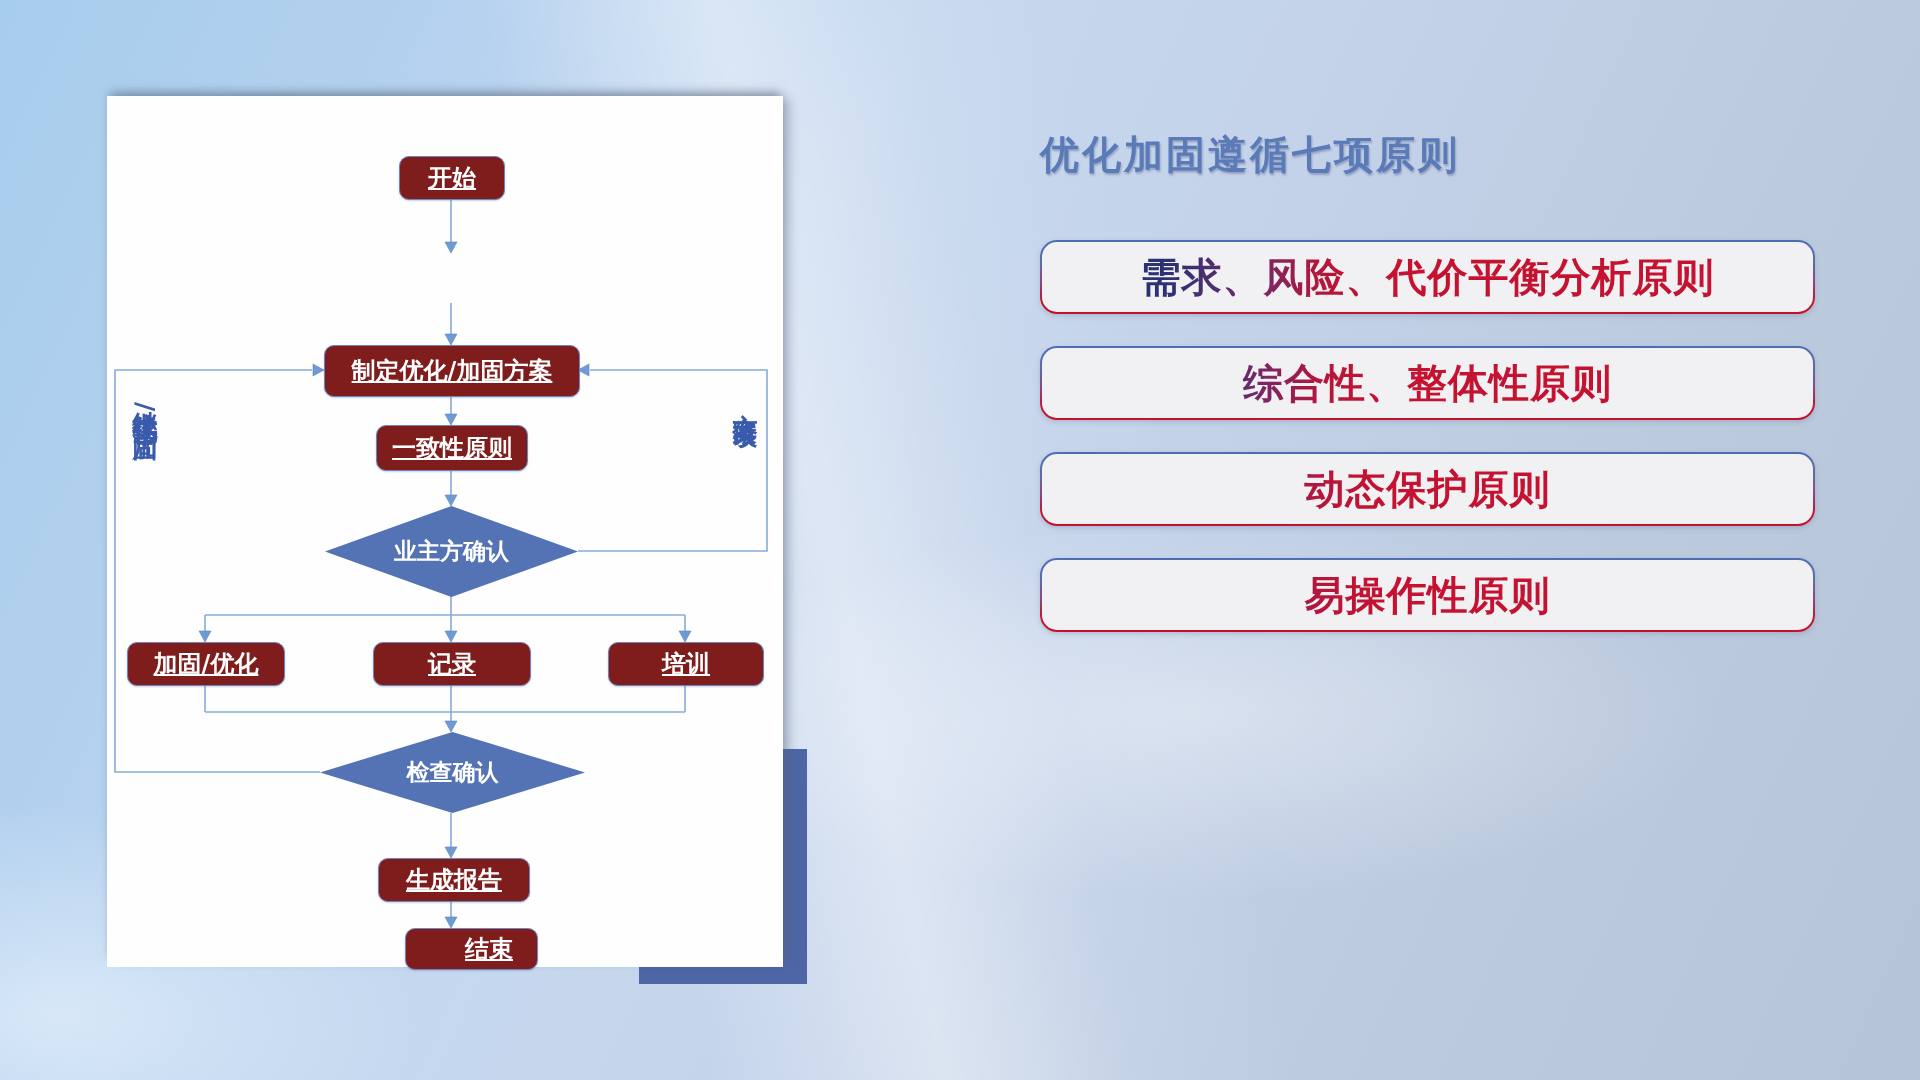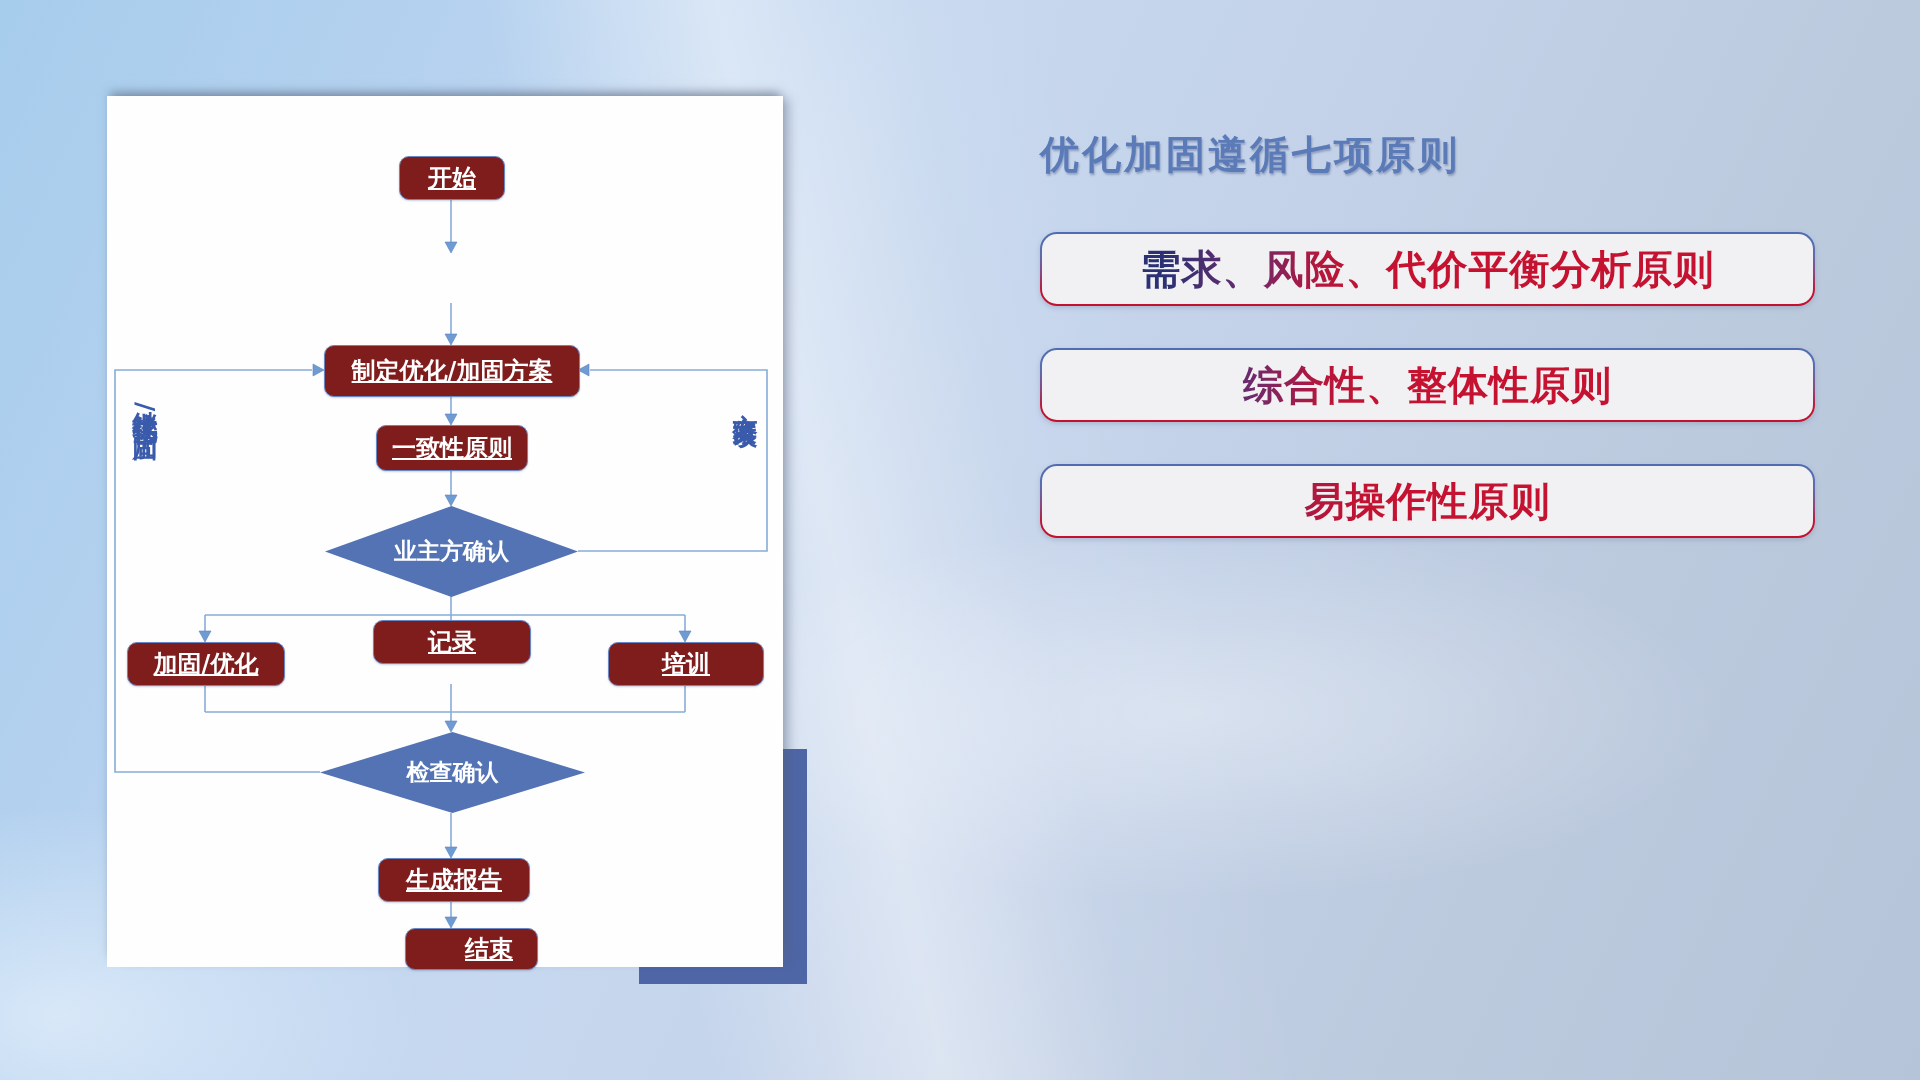--- a/index.html
+++ b/index.html
@@ -46,22 +46,22 @@
   .fc-svg{position:absolute;left:0;top:0;}
   
   .title{
     position:absolute;left:1040px;top:112px;width:775px;height:60px;
     font-size:39px;font-weight:bold;letter-spacing:3px;
     color:#5a7ab8;text-shadow:1px 2px 2px rgba(70,85,130,.38);
     white-space:nowrap;
     margin-top:16px;
   }
   .principles{
-    position:absolute;left:1040px;top:232px;width:775px;
-    display:flex;flex-direction:column;gap:42px;
+    position:absolute;left:1040px;top:240px;width:775px;
+    display:flex;flex-direction:column;gap:32px;
   }
   .p-box{
     height:74px;border-radius:17px;padding:2px;box-sizing:border-box;
     background:linear-gradient(180deg,#4f6cb2 0%,#5c6db0 30%,#8d4579 58%,#c5112e 82%,#c5112e 100%);
     box-shadow:0 2px 5px rgba(115,128,160,.35);
   }
   .p-inner{
     width:100%;height:100%;border-radius:15px;background:#f1f1f4;position:relative;
   }
   .p-label{
@@ -130,21 +130,21 @@
     </div>
 
     <div class="fc-diamond" style="left:218px;top:410px;width:253px;height:91px;">
       <span>业主方确认</span>
     </div>
 
     <div class="fc-node" style="left:20px;top:546px;width:156px;height:42px;">
       <span>加固/优化</span>
     </div>
 
-    <div class="fc-node" style="left:266px;top:524px;width:156px;height:42px;">
+    <div class="fc-node" style="left:266px;top:546px;width:156px;height:42px;">
       <span>记录</span>
     </div>
 
     <div class="fc-node" style="left:501px;top:546px;width:154px;height:42px;">
       <span>培训</span>
     </div>
 
     <div class="fc-diamond" style="left:213px;top:636px;width:265px;height:81px;">
       <span>检查确认</span>
     </div>
@@ -171,18 +171,23 @@
         <div class="p-label">需求、风险、代价平衡分析原则</div>
       </div>
     </div>
     <div class="p-box">
       <div class="p-inner">
         <div class="p-label">综合性、整体性原则</div>
       </div>
     </div>
     <div class="p-box">
       <div class="p-inner">
+        <div class="p-label">动态保护原则</div>
+      </div>
+    </div>
+    <div class="p-box">
+      <div class="p-inner">
         <div class="p-label">易操作性原则</div>
       </div>
     </div>
   </div>
 
 </div>
 
 </body></html>

